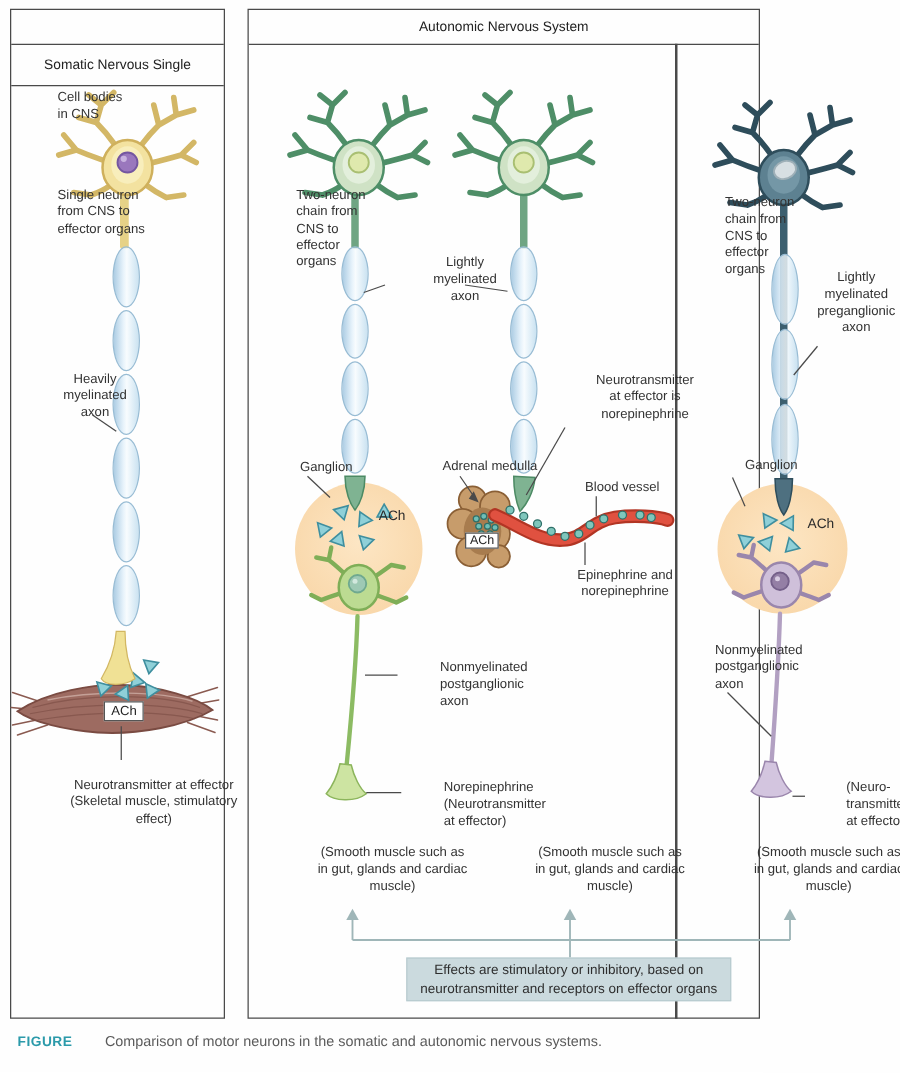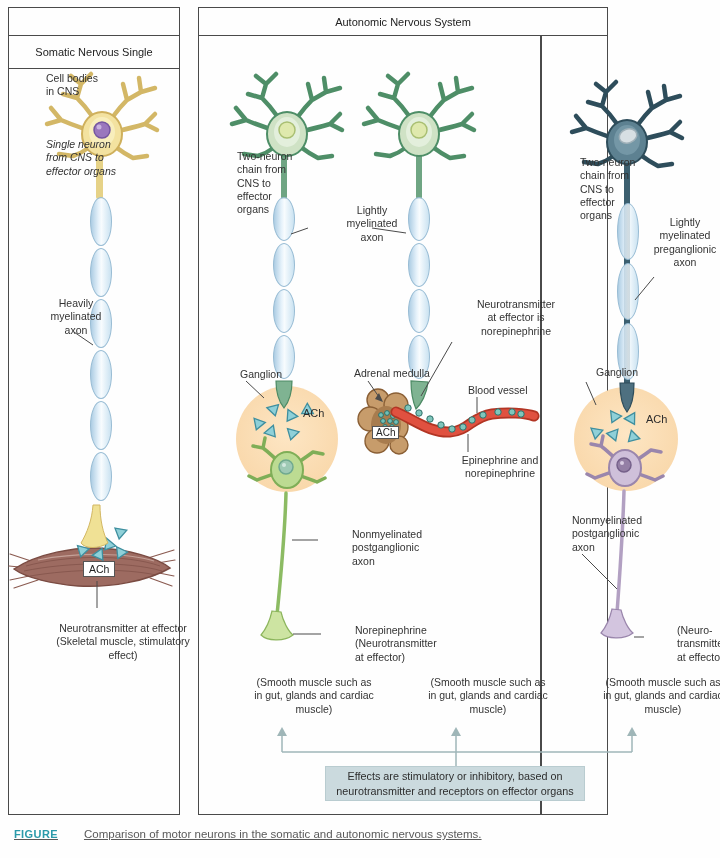--- a/index.html
+++ b/index.html
@@ -22,21 +22,21 @@
   .axon-col { position:absolute; display:flex; flex-direction:column; z-index:3; }
   .myelin { width:22px; border:1px solid #98bcd4; border-radius:50%;
             background:linear-gradient(90deg, rgba(168,202,226,.95), rgba(226,240,250,.85) 38%, rgba(246,251,254,.8) 52%, rgba(198,224,240,.93)); }
   .neuron-svg { position:absolute; z-index:4; }
   .art { position:absolute; z-index:4; }
   #overlay { position:absolute; left:0; top:0; z-index:6; pointer-events:none; }
   .divider { position:absolute; background:#4a4a4a; z-index:5; }
   #note-box { position:absolute; left:325px; top:766px; width:260px; height:35px;
               background:#cbdade; border:1px solid #b9ccd0; display:flex; align-items:center; justify-content:center;
               text-align:center; font-size:10.8px; line-height:1.3; color:#2e2e2e; white-space:pre-line; z-index:8; }
-  #caption { position:absolute; left:14px; top:828px; font-size:11.5px; color:#5a5a5a; z-index:8;text-decoration:underline; }
+  #caption { position:absolute; left:14px; top:828px; font-size:11.5px; color:#5a5a5a; z-index:8; }
   #caption .fig { color:#2b9aaa; font-weight:bold; font-size:11px; letter-spacing:.4px; margin-right:26px; }
 </style>
 </head>
 <body>
 
 <div id="stage">
 
   <div class="panel" style="left:8px; top:7px; width:172px; height:808px;">
     <div class="hdr" style="top:0; height:28px;"></div>
     <div class="hdr" style="top:28px; height:33px;">Somatic Nervous Single</div>
@@ -287,21 +287,21 @@
     </g>
     <g fill="#9fb6b8">
       <polygon points="277,736 287,736 282,727"></polygon>
       <polygon points="451,736 461,736 456,727"></polygon>
       <polygon points="627,736 637,736 632,727"></polygon>
     </g>
   </svg>
 
   <div class="lbl" style="left:14px; top:72px;">Cell bodies
 in CNS</div>
-  <div class="lbl" style="left:14px; top:138px;font-style:italic;">Single neuron
+  <div class="lbl" style="left:14px; top:150px;">Single neuron
 from CNS to
 effector organs</div>
   <div class="lbl ctr" style="left:12px; top:297px; width:64px;">Heavily
 myelinated
 axon</div>
   <div class="ach-box" style="left:83px; top:561px;">ACh</div>
   <div class="lbl ctr" style="left:10px; top:622px; width:162px;">Neurotransmitter at effector
 (Skeletal muscle, stimulatory
 effect)</div>
 

